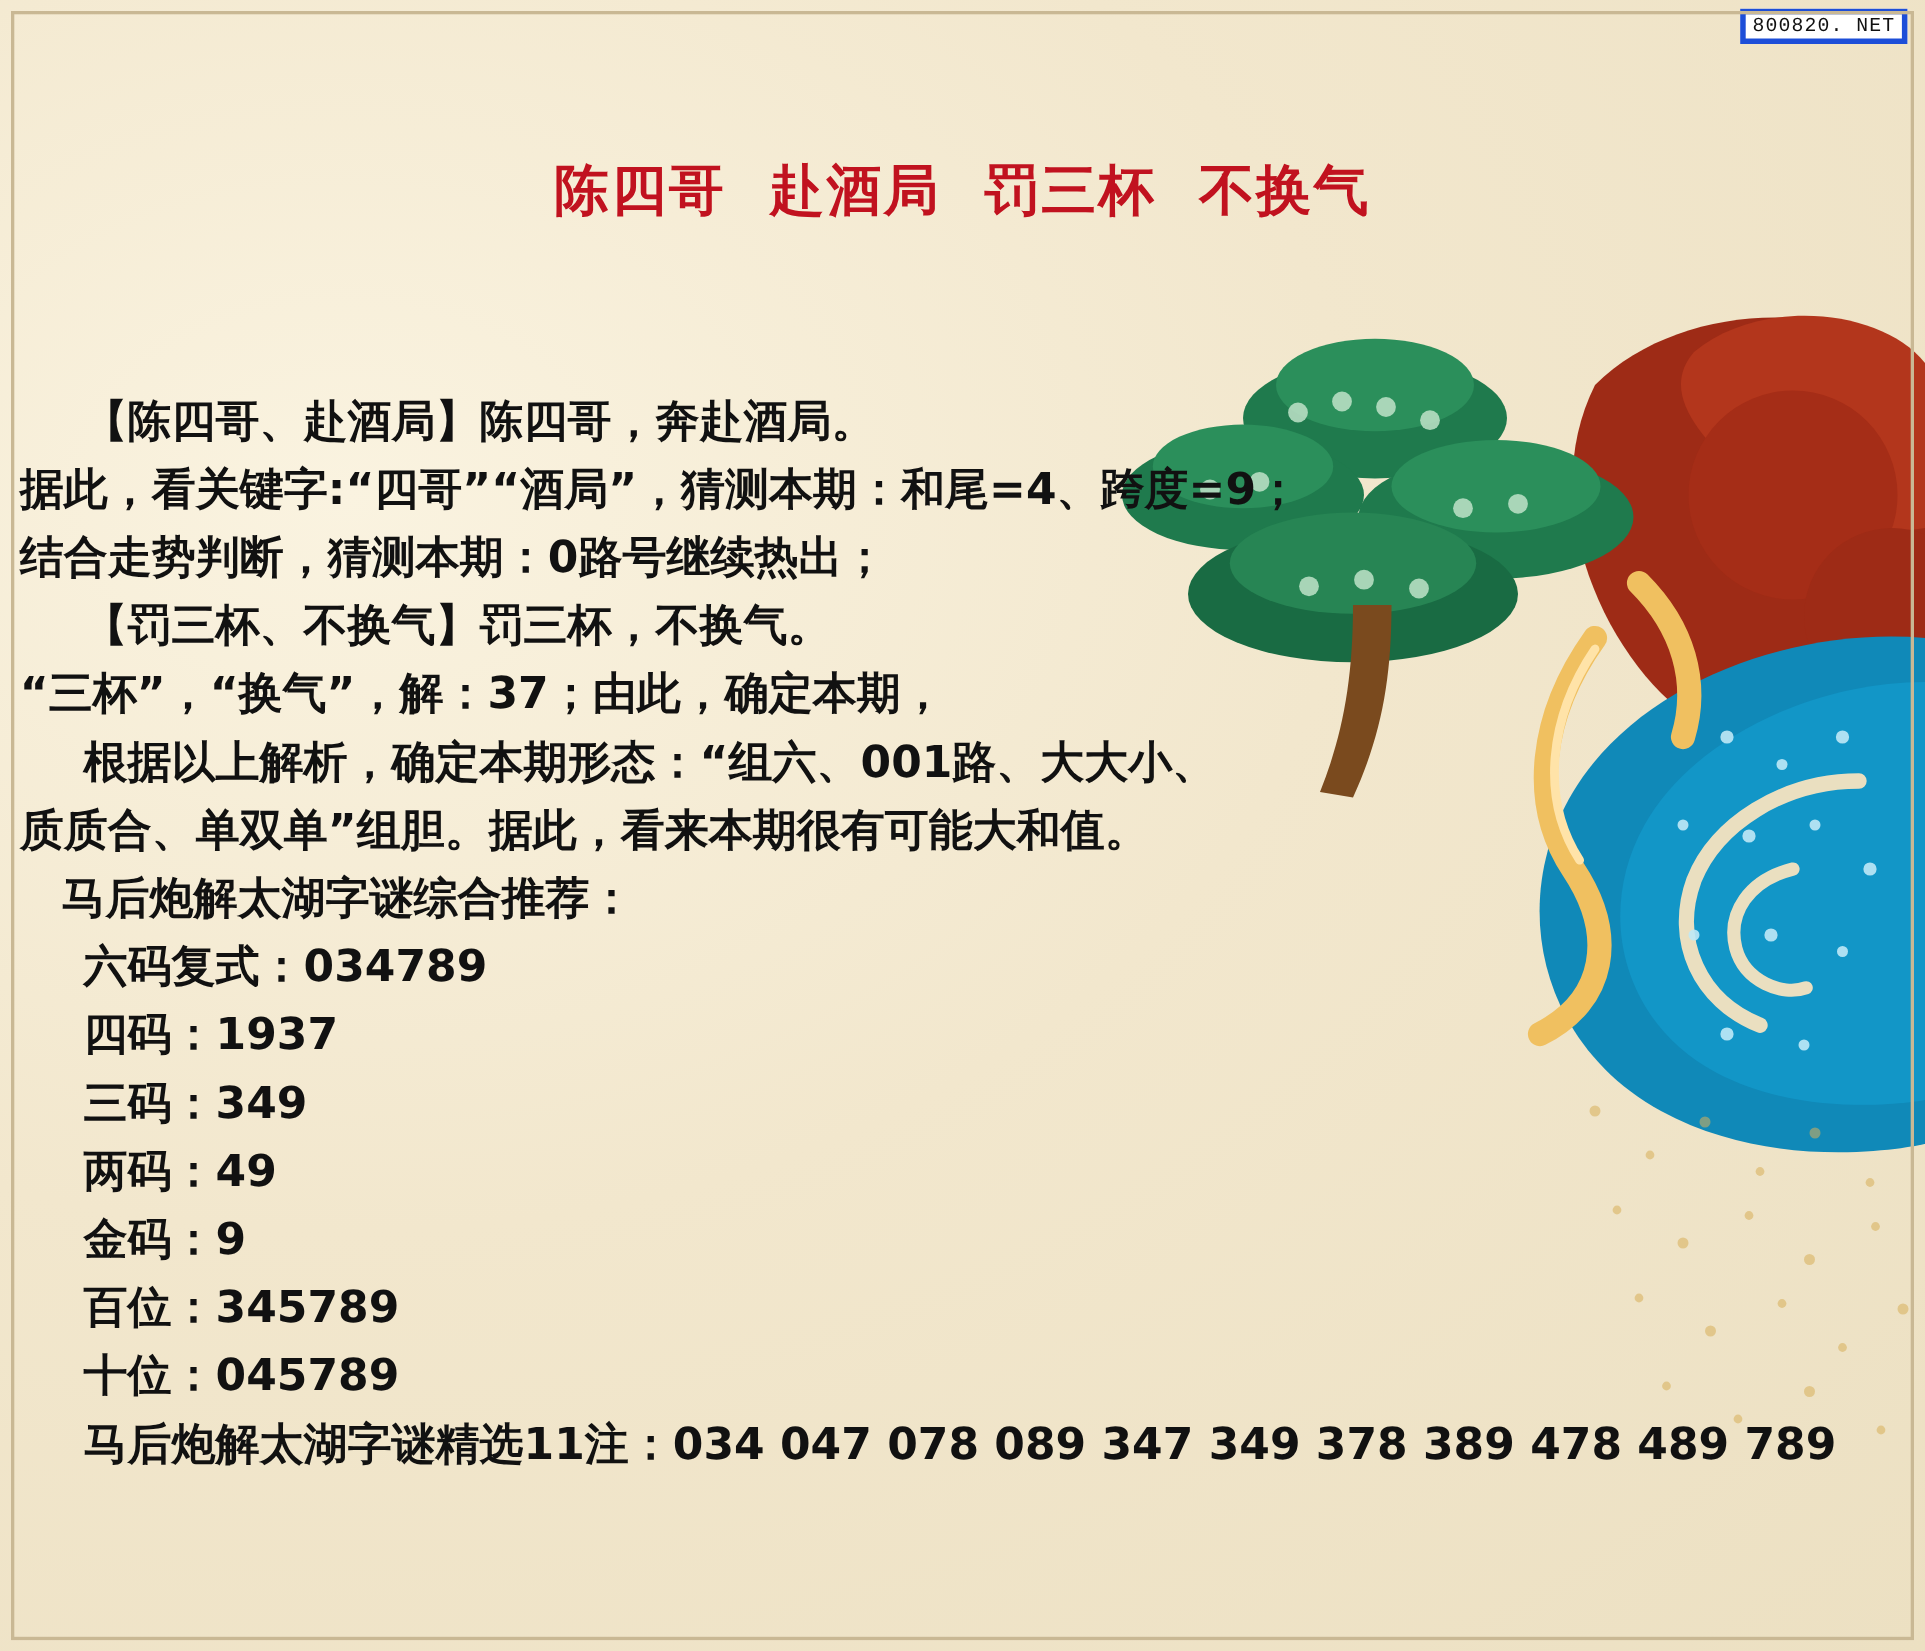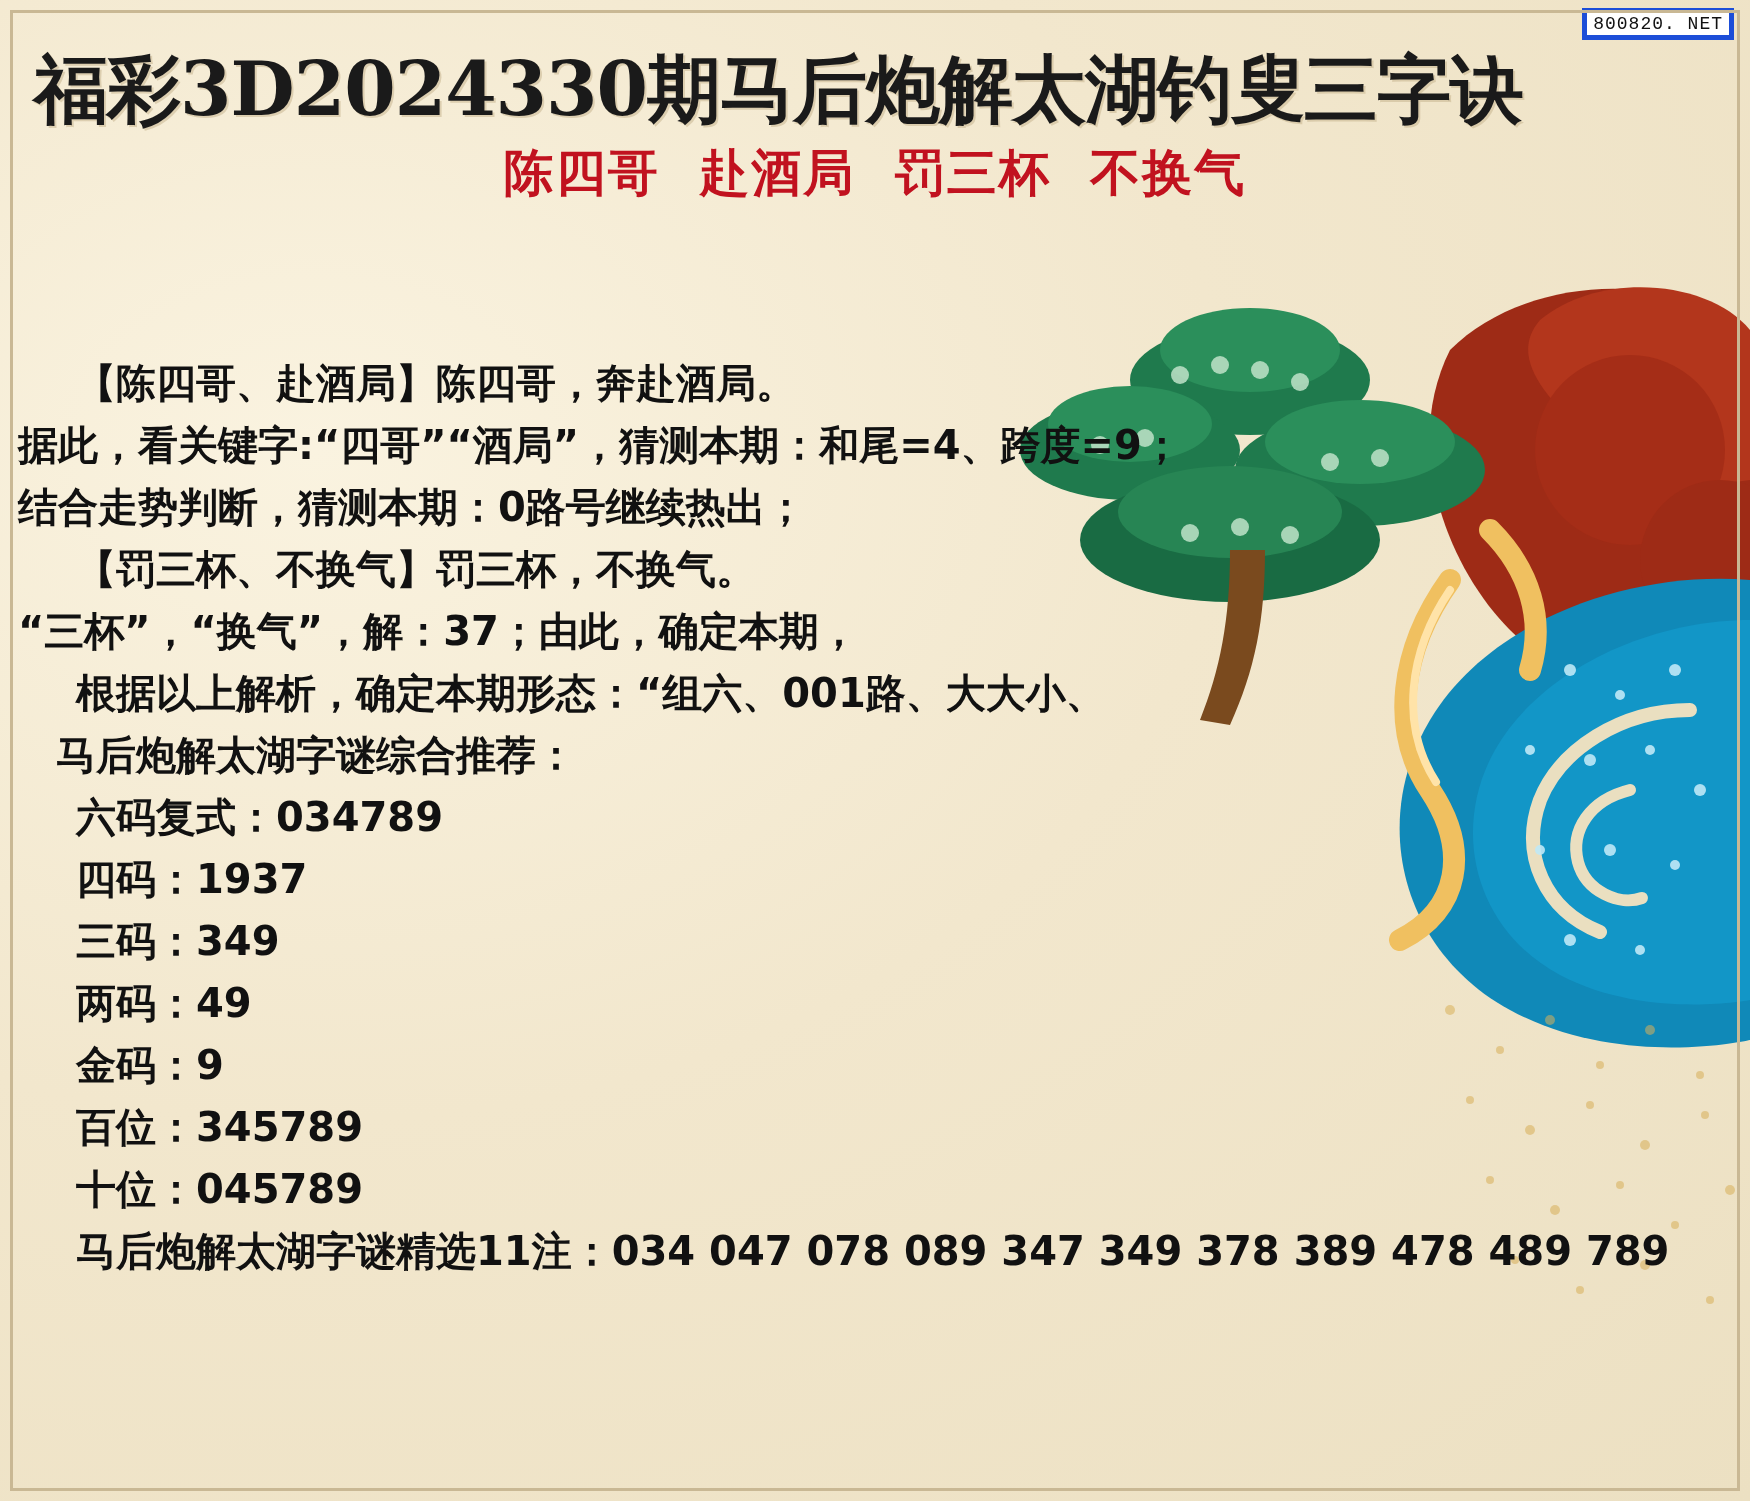--- a/index.html
+++ b/index.html
@@ -213,36 +213,36 @@
         <circle cx="585" cy="1110" r="4"></circle>
           <circle cx="650" cy="1140" r="4"></circle>
         <circle cx="715" cy="1115" r="5"></circle>
           <circle cx="780" cy="1150" r="4"></circle>
       </g>
     </svg>
   </div>
 
   <div class="watermark">800820. NET</div>
 
-  <div class="title-main">福彩3D2024330期马后炮解太湖钓叟三字诀</div>
 
   <div class="title-sub">
     <span>陈四哥</span>
     <span>赴酒局</span>
     <span>罚三杯</span>
     <span>不换气</span>
   </div>
 
   <div class="body-text">
     <div class="line indent">【陈四哥、赴酒局】陈四哥，奔赴酒局。</div>
     <div class="line">据此，看关键字:“四哥”“酒局”，猜测本期：和尾=4、跨度=9；</div>
     <div class="line">结合走势判断，猜测本期：0路号继续热出；</div>
     <div class="line indent">【罚三杯、不换气】罚三杯，不换气。</div>
     <div class="line">“三杯”，“换气”，解：37；由此，确定本期，</div>
     <div class="line indent">根据以上解析，确定本期形态：“组六、001路、大大小、</div>
+    <div class="line">质质合、单双单”组胆。据此，看来本期很有可能大和值。</div>
     <div class="line ind2">马后炮解太湖字谜综合推荐：</div>
 
     <div class="rec-list">
       <div class="line"><span>六码复式</span>：<span>034789</span></div>
       <div class="line"><span>四码</span>：<span>1937</span></div>
       <div class="line"><span>三码</span>：<span>349</span></div>
       <div class="line"><span>两码</span>：<span>49</span></div>
       <div class="line"><span>金码</span>：<span>9</span></div>
       <div class="line"><span>百位</span>：<span>345789</span></div>
       <div class="line"><span>十位</span>：<span>045789</span></div>

